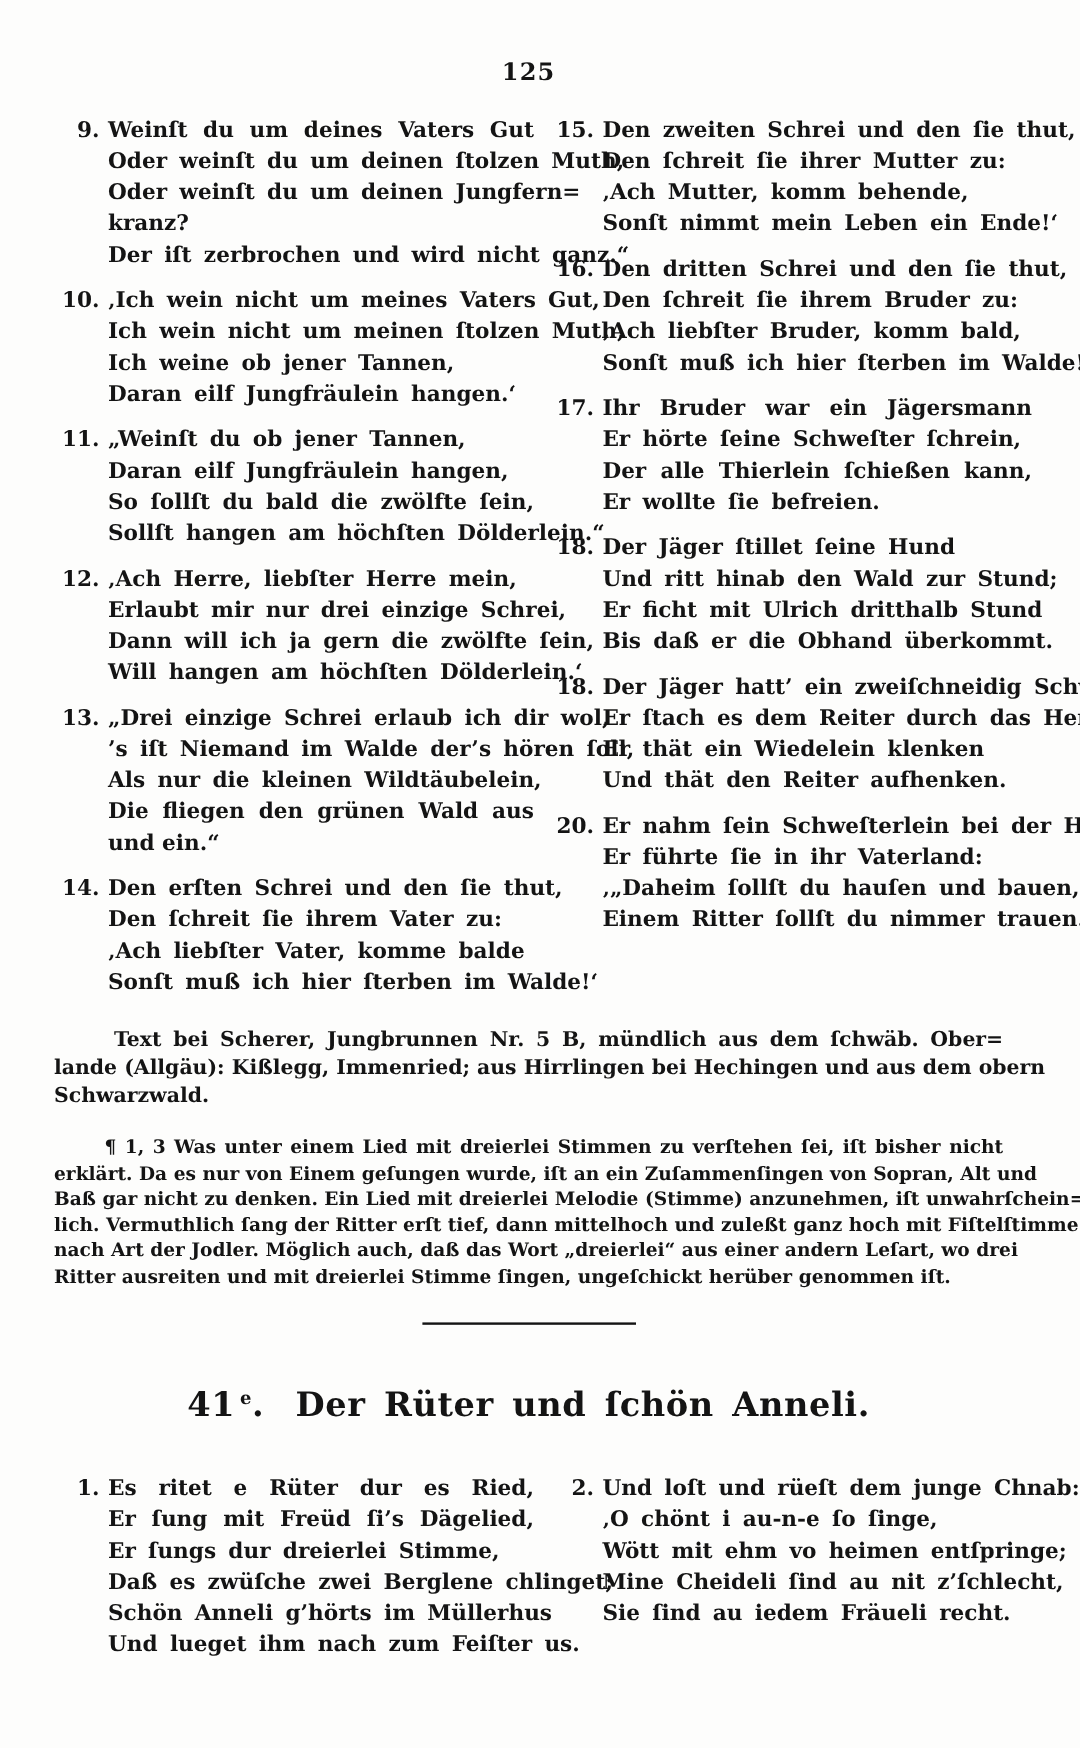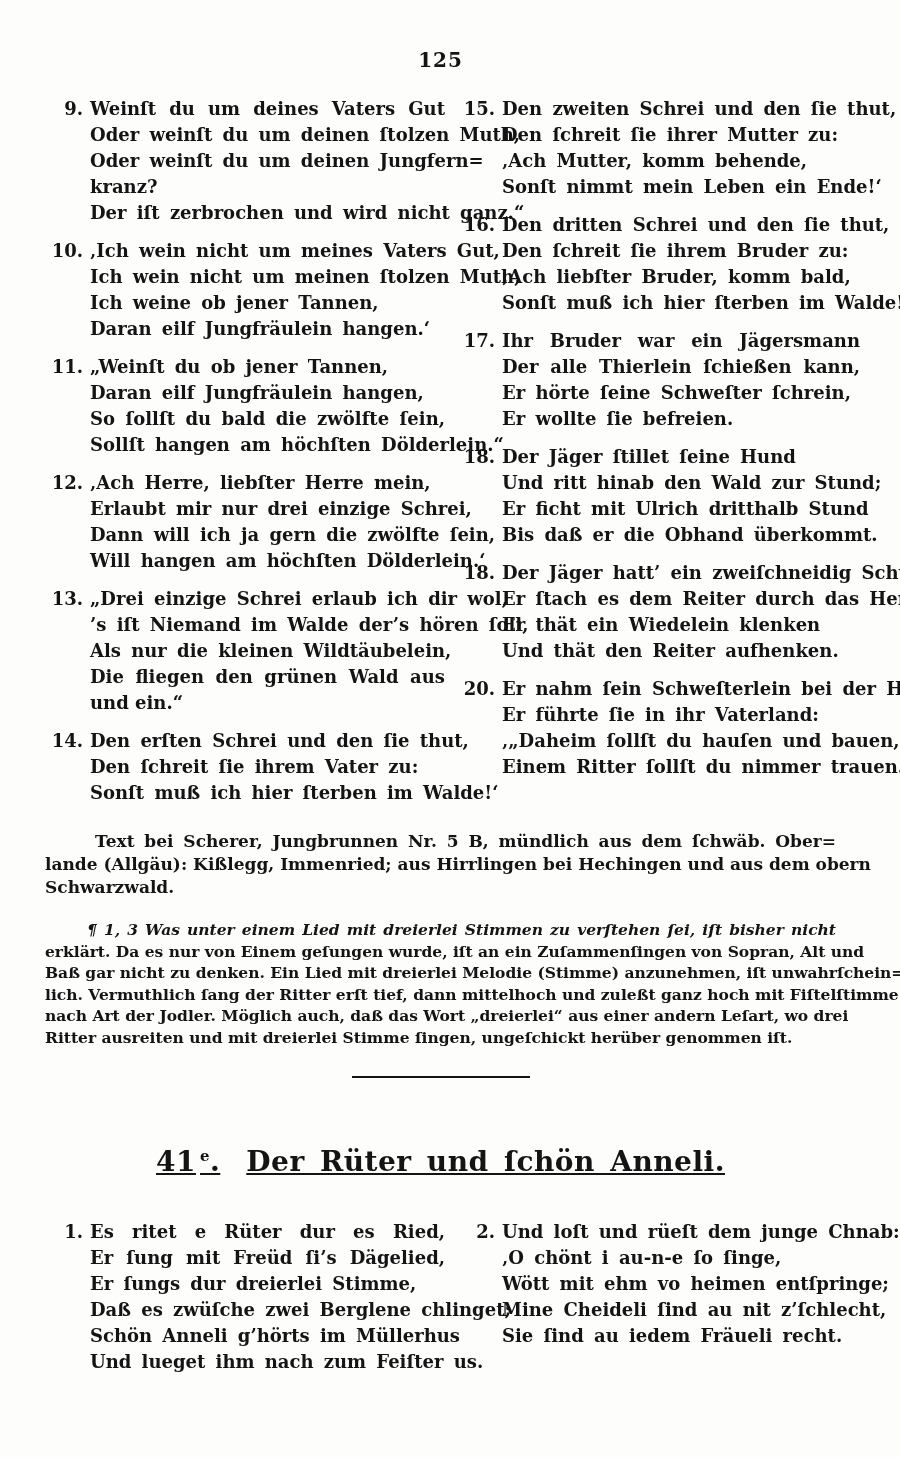--- a/index.html
+++ b/index.html
@@ -39,35 +39,34 @@
   }
   .vline.j { text-align-last: justify; }
   .vline.c { word-spacing: normal; }
 
   
   .source-note { margin-top: 12px; font-size: 17px; line-height: 23px; }
   .commentary  { margin-top: 20px; font-size: 15.5px; line-height: 21.5px; }
   .nline { white-space: nowrap; }
   .nline.stretch { text-align-last: justify; }
   .source-note .first { text-indent: 50px; }
-  .commentary .first  { text-indent: 42px; font-style: italic; }
+  .commentary .first  { text-indent: 42px; }
 
   .divider {
     width: 178px; height: 2px;
     background: #141414;
     margin: 28px auto 0 auto;
   }
 
   .heading {
-    margin-top: 61px;
+    margin-top: 44px;
     text-align: center;
     font-size: 28px;
     line-height: 34px;
     letter-spacing: 0.5px;
-    text-decoration: underline;
   }
   .heading .num { margin-right: 4px; }
   .heading sup { font-size: 15px; }
   .heading .sep { margin-right: 26px; }
   .heading .title { word-spacing: 0.18em; }
 
   .verses.bottom { margin-top: 40px; }
 </style>
 </head>
 <body>
@@ -129,20 +128,21 @@
           <div class="vline j">Die fliegen den grünen Wald aus</div>
           <div class="vline c">und ein.“</div>
         </div>
       </div>
 
       <div class="verse">
         <div class="vnum">14.</div>
         <div class="vlines">
           <div class="vline j">Den erſten Schrei und den ſie thut,</div>
           <div class="vline">Den ſchreit ſie ihrem Vater zu:</div>
+          <div class="vline">‚Ach liebſter Vater, komme balde</div>
           <div class="vline j">Sonſt muß ich hier ſterben im Walde!‘</div>
         </div>
       </div>
 
     </div>
     <div class="col right">
 
       <div class="verse">
         <div class="vnum">15.</div>
         <div class="vlines">
@@ -160,22 +160,22 @@
           <div class="vline">Den ſchreit ſie ihrem Bruder zu:</div>
           <div class="vline">‚Ach liebſter Bruder, komm bald,</div>
           <div class="vline j">Sonſt muß ich hier ſterben im Walde!‘</div>
         </div>
       </div>
 
       <div class="verse">
         <div class="vnum">17.</div>
         <div class="vlines">
           <div class="vline j">Ihr Bruder war ein Jägersmann</div>
+          <div class="vline">Er hörte ſeine Schweſter ſchrein,</div>
           <div class="vline j">Der alle Thierlein ſchießen kann,</div>
-          <div class="vline">Er hörte ſeine Schweſter ſchrein,</div>
           <div class="vline">Er wollte ſie befreien.</div>
         </div>
       </div>
 
       <div class="verse">
         <div class="vnum">18.</div>
         <div class="vlines">
           <div class="vline">Der Jäger ſtillet ſeine Hund</div>
           <div class="vline j">Und ritt hinab den Wald zur Stund;</div>
           <div class="vline j">Er ficht mit Ulrich dritthalb Stund</div>

